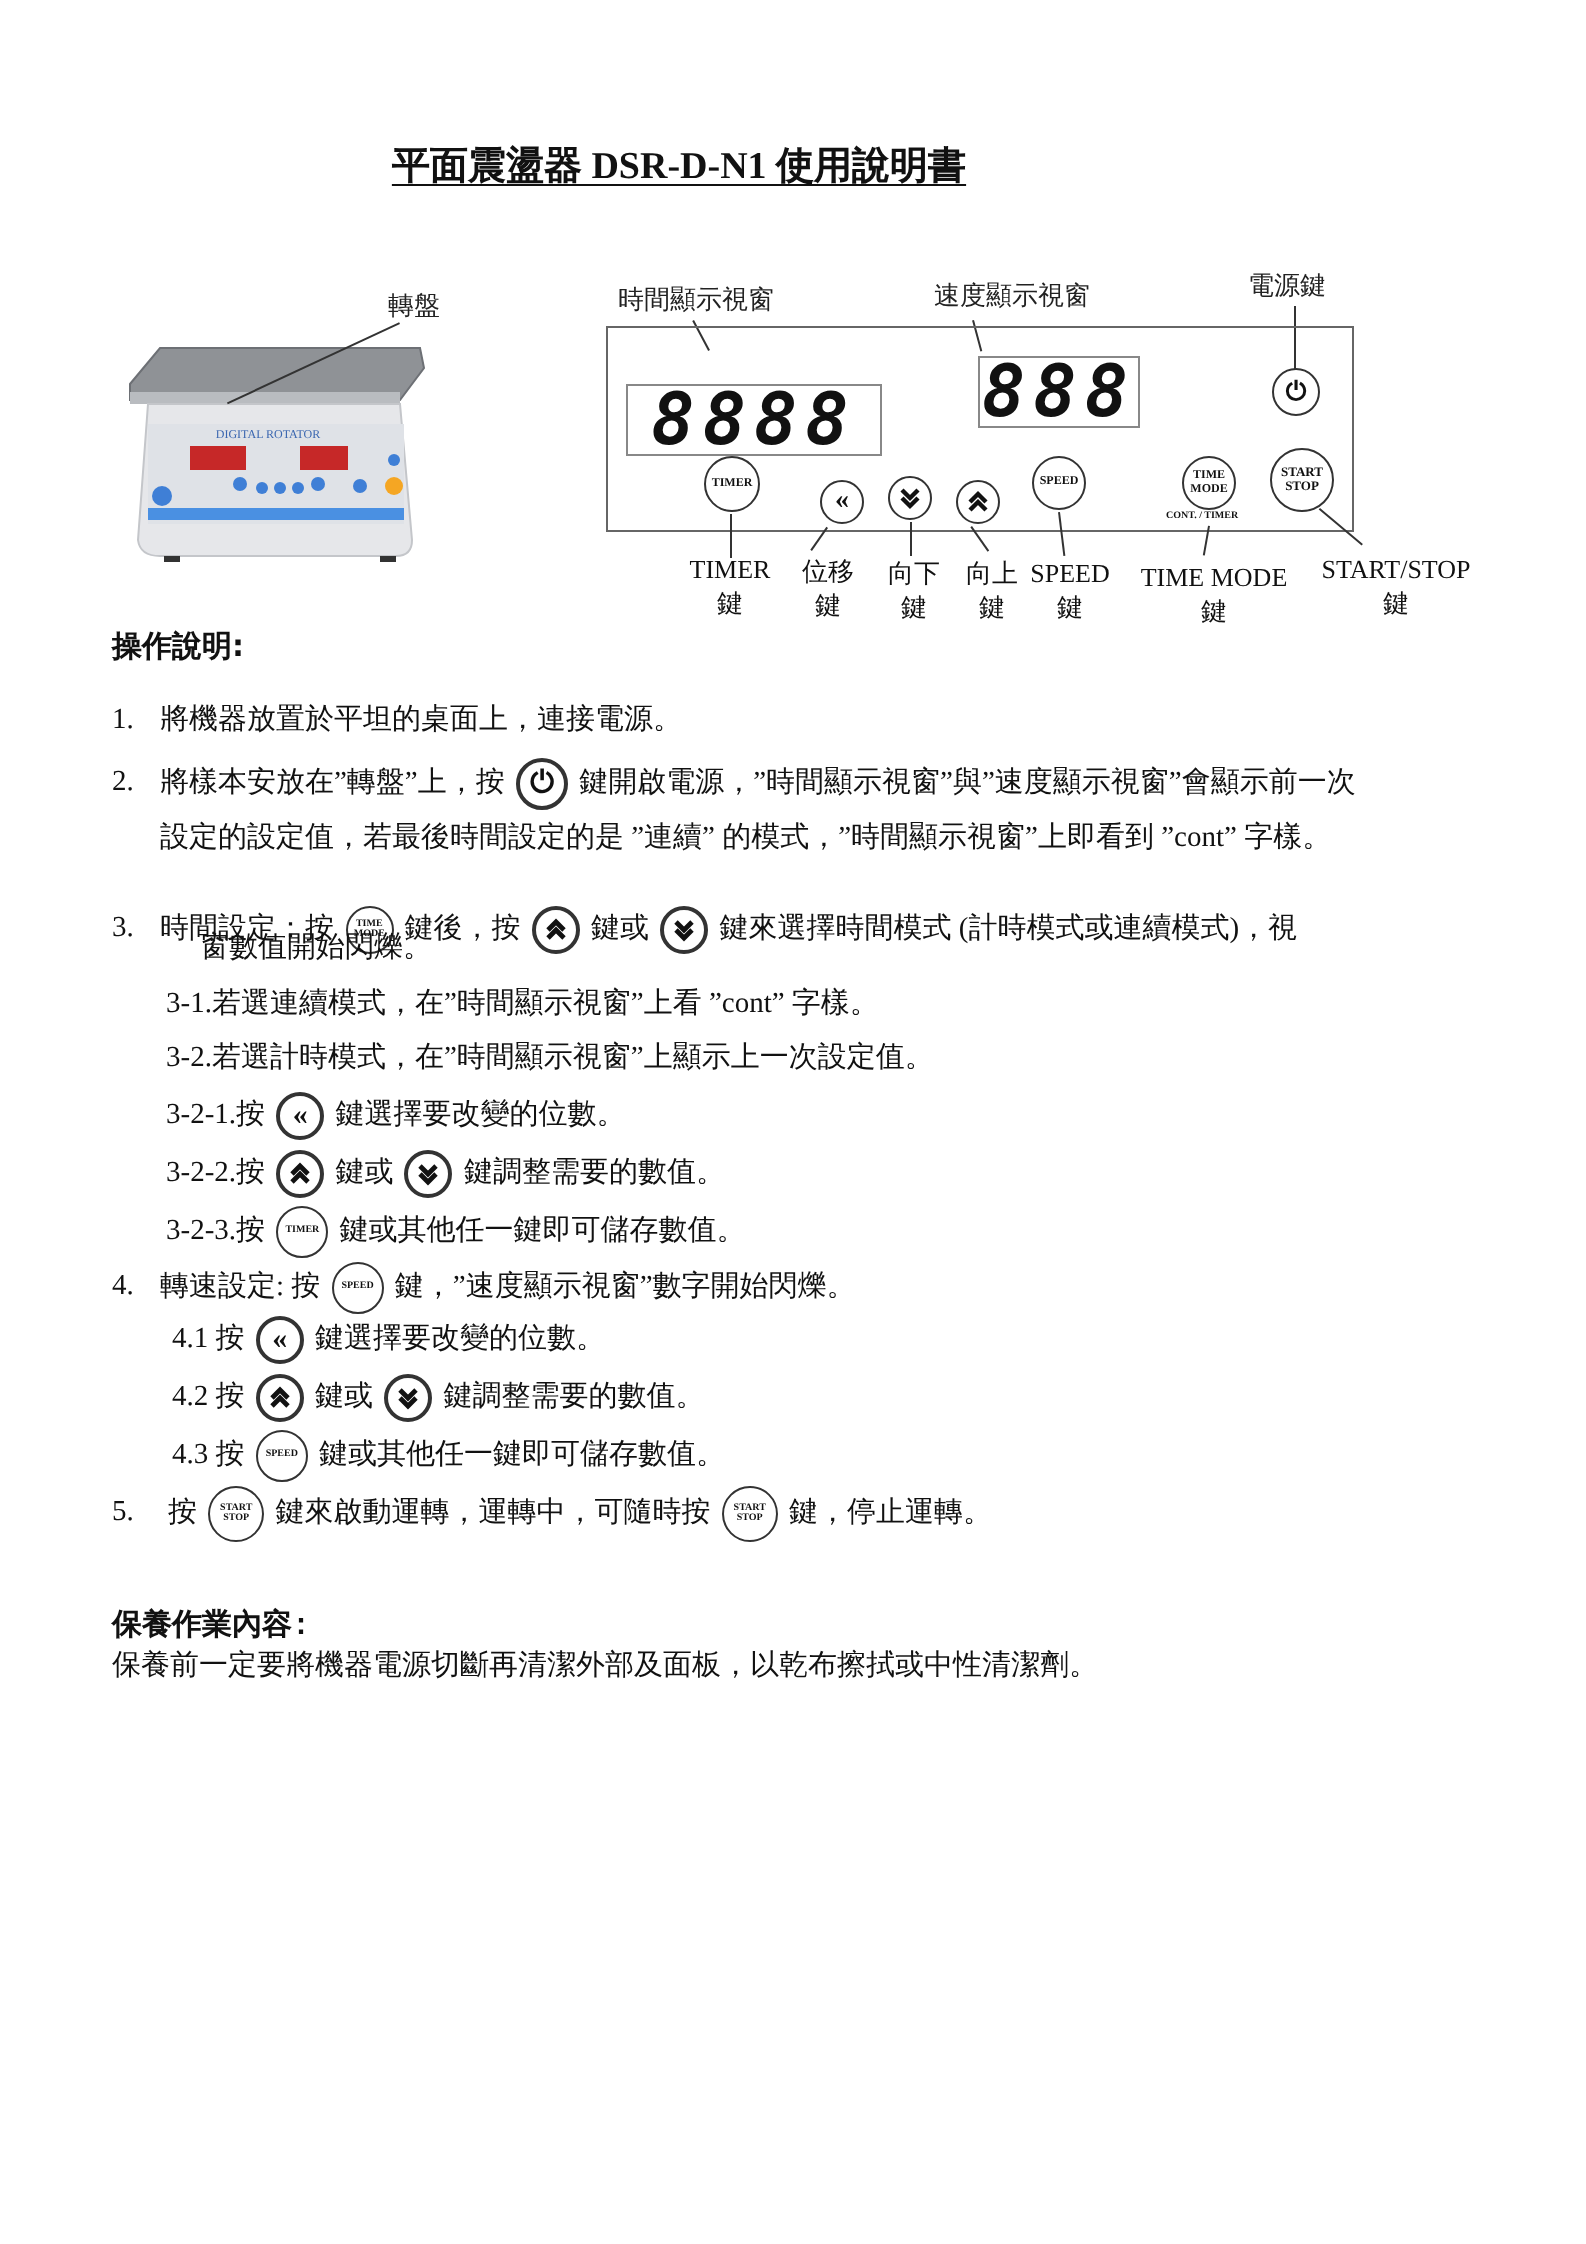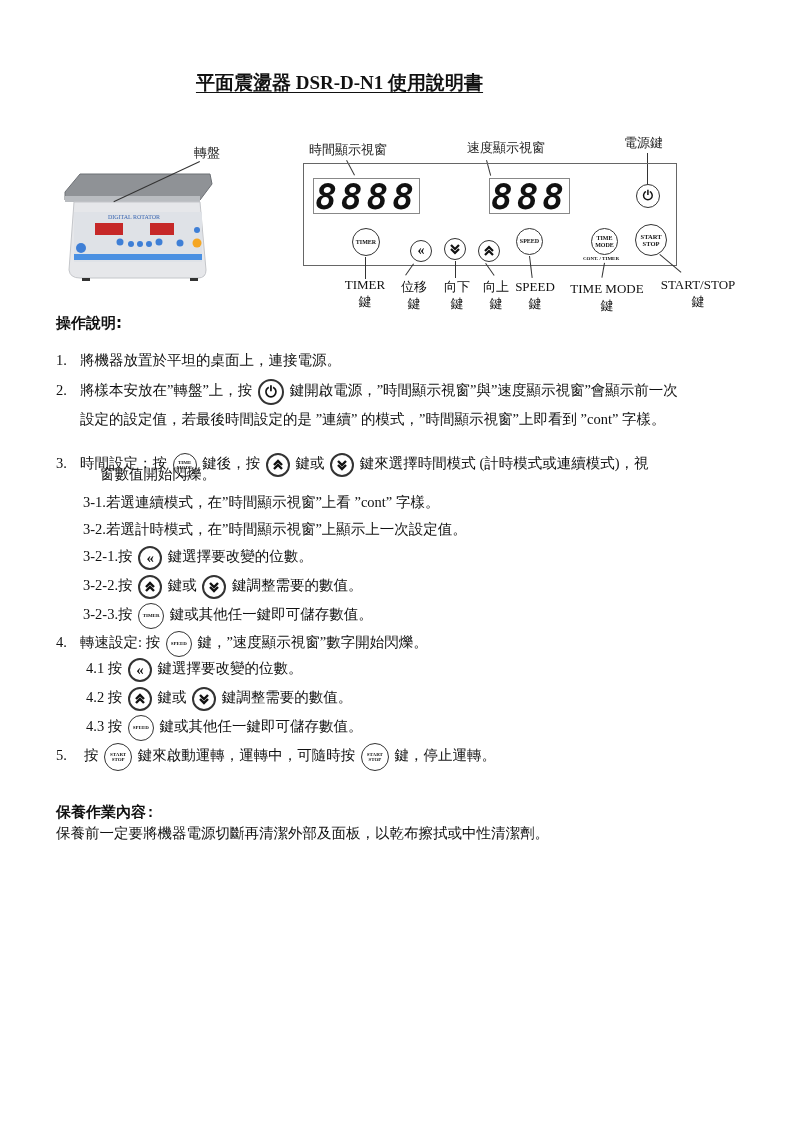--- a/index.html
+++ b/index.html
@@ -51,21 +51,21 @@
 <div class="line" style="left:200px;top:162px;width:95px;transform:rotate(155deg);"></div>
 
 <div class="abs label" style="left:309px;top:141px;">時間顯示視窗</div>
 <div class="abs label" style="left:467px;top:139px;">速度顯示視窗</div>
 <div class="abs label" style="left:624px;top:134px;">電源鍵</div>
 <div class="line" style="left:347px;top:160px;width:17px;transform:rotate(62deg);"></div>
 <div class="line" style="left:487px;top:160px;width:16px;transform:rotate(75deg);"></div>
 <div class="line" style="left:648px;top:153px;width:32px;transform:rotate(90deg);"></div>
 
 <div class="abs panel"></div>
-<div class="abs seg" style="left:313px;top:178px;width:107px;height:36px;">8888</div>
+<div class="abs seg" style="left:313px;top:192px;width:128px;height:36px;">8888</div>
 <div class="abs seg" style="left:489px;top:178px;width:81px;height:36px;">888</div>
 
 <div class="abs btn" style="left:636px;top:184px;width:24px;height:24px;font-size:13px;">
     <span>⏻</span>
   </div>
 <div class="abs btn" style="left:352px;top:228px;width:28px;height:28px;">
     <span>TIMER</span>
   </div>
 <div class="abs btn arrow" style="left:410px;top:240px;width:22px;height:22px;">
     <span>«</span>
@@ -98,21 +98,21 @@
 <div class="line" style="left:456px;top:261px;width:17px;transform:rotate(90deg);"></div>
 <div class="line" style="left:486px;top:263px;width:15px;transform:rotate(55deg);"></div>
 <div class="line" style="left:530px;top:256px;width:22px;transform:rotate(83deg);"></div>
 <div class="line" style="left:605px;top:263px;width:15px;transform:rotate(100deg);"></div>
 <div class="line" style="left:660px;top:254px;width:28px;transform:rotate(40deg);"></div>
 
 <div class="abs cap" style="left:343px;top:276px;width:44px;">
     <div>TIMER</div>
     <div>鍵</div>
   </div>
-<div class="abs cap" style="left:398px;top:278px;width:32px;">
+<div class="abs cap" style="left:398px;top:278px;width:32px;font-family:Liberation Mono, monospace;">
     <div>位移</div>
     <div>鍵</div>
   </div>
 <div class="abs cap" style="left:441px;top:278px;width:32px;">
     <div>向下</div>
     <div>鍵</div>
   </div>
 <div class="abs cap" style="left:480px;top:278px;width:32px;">
     <div>向上</div>
     <div>鍵</div>

